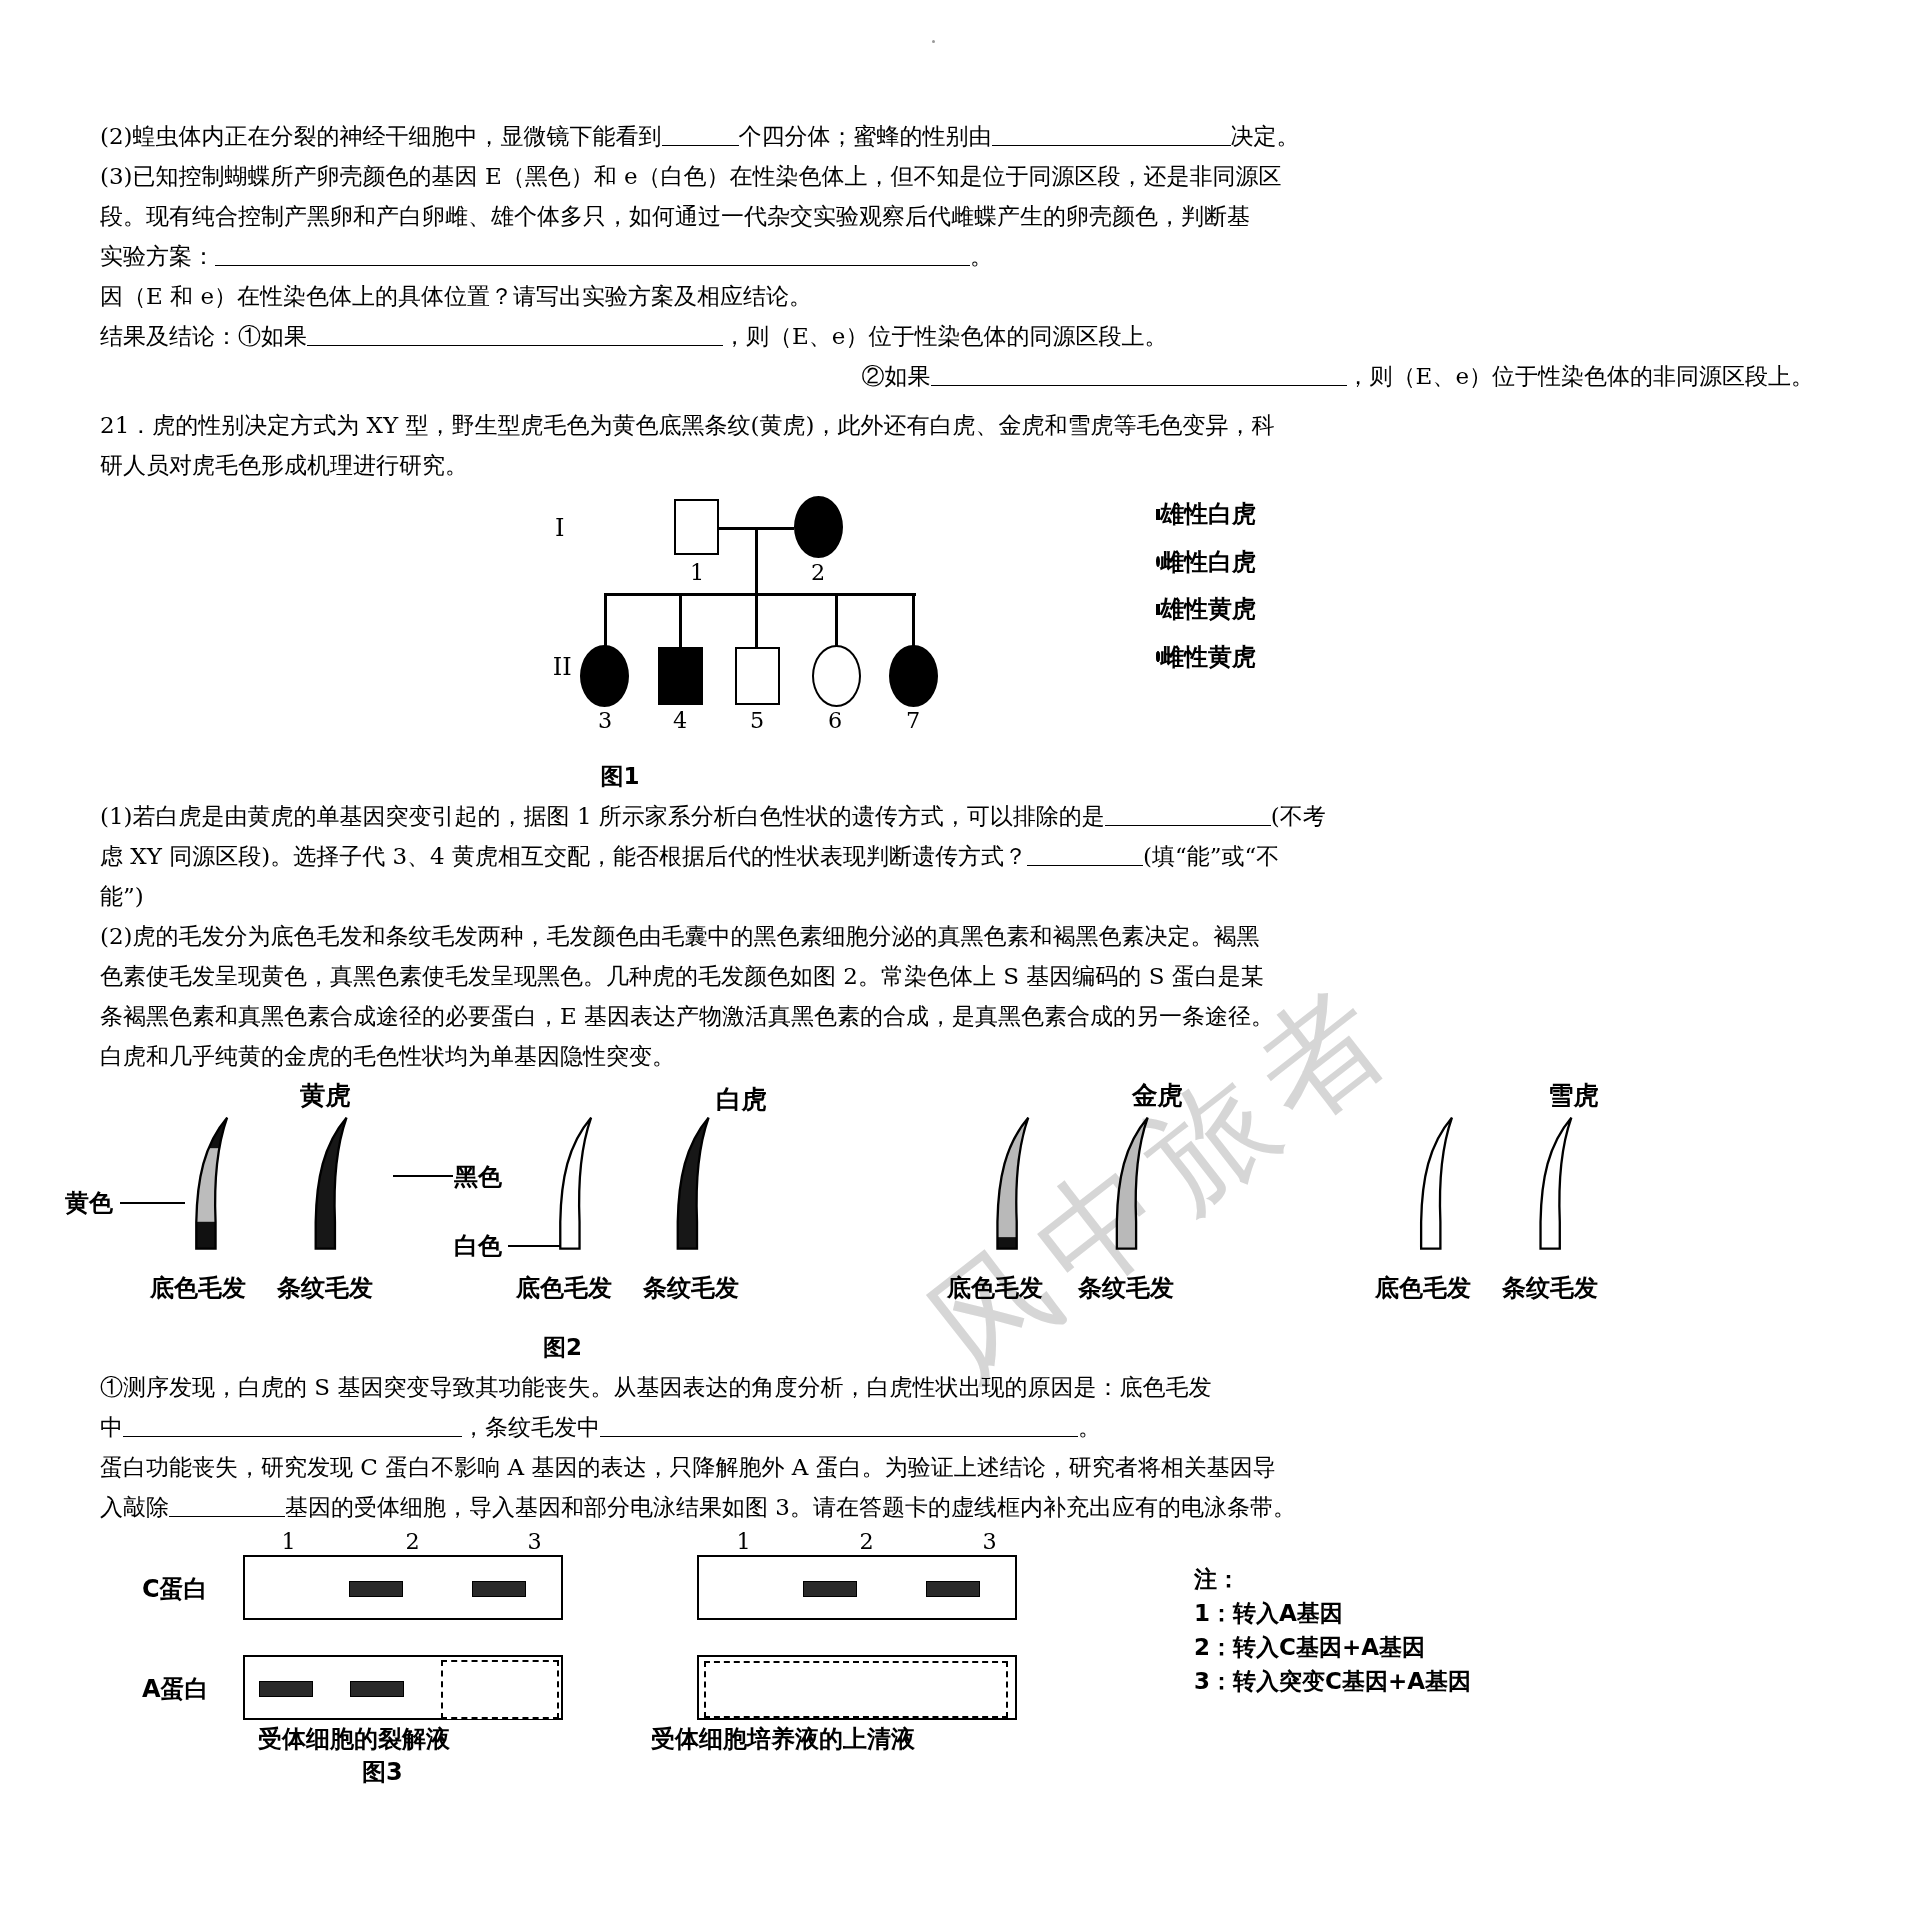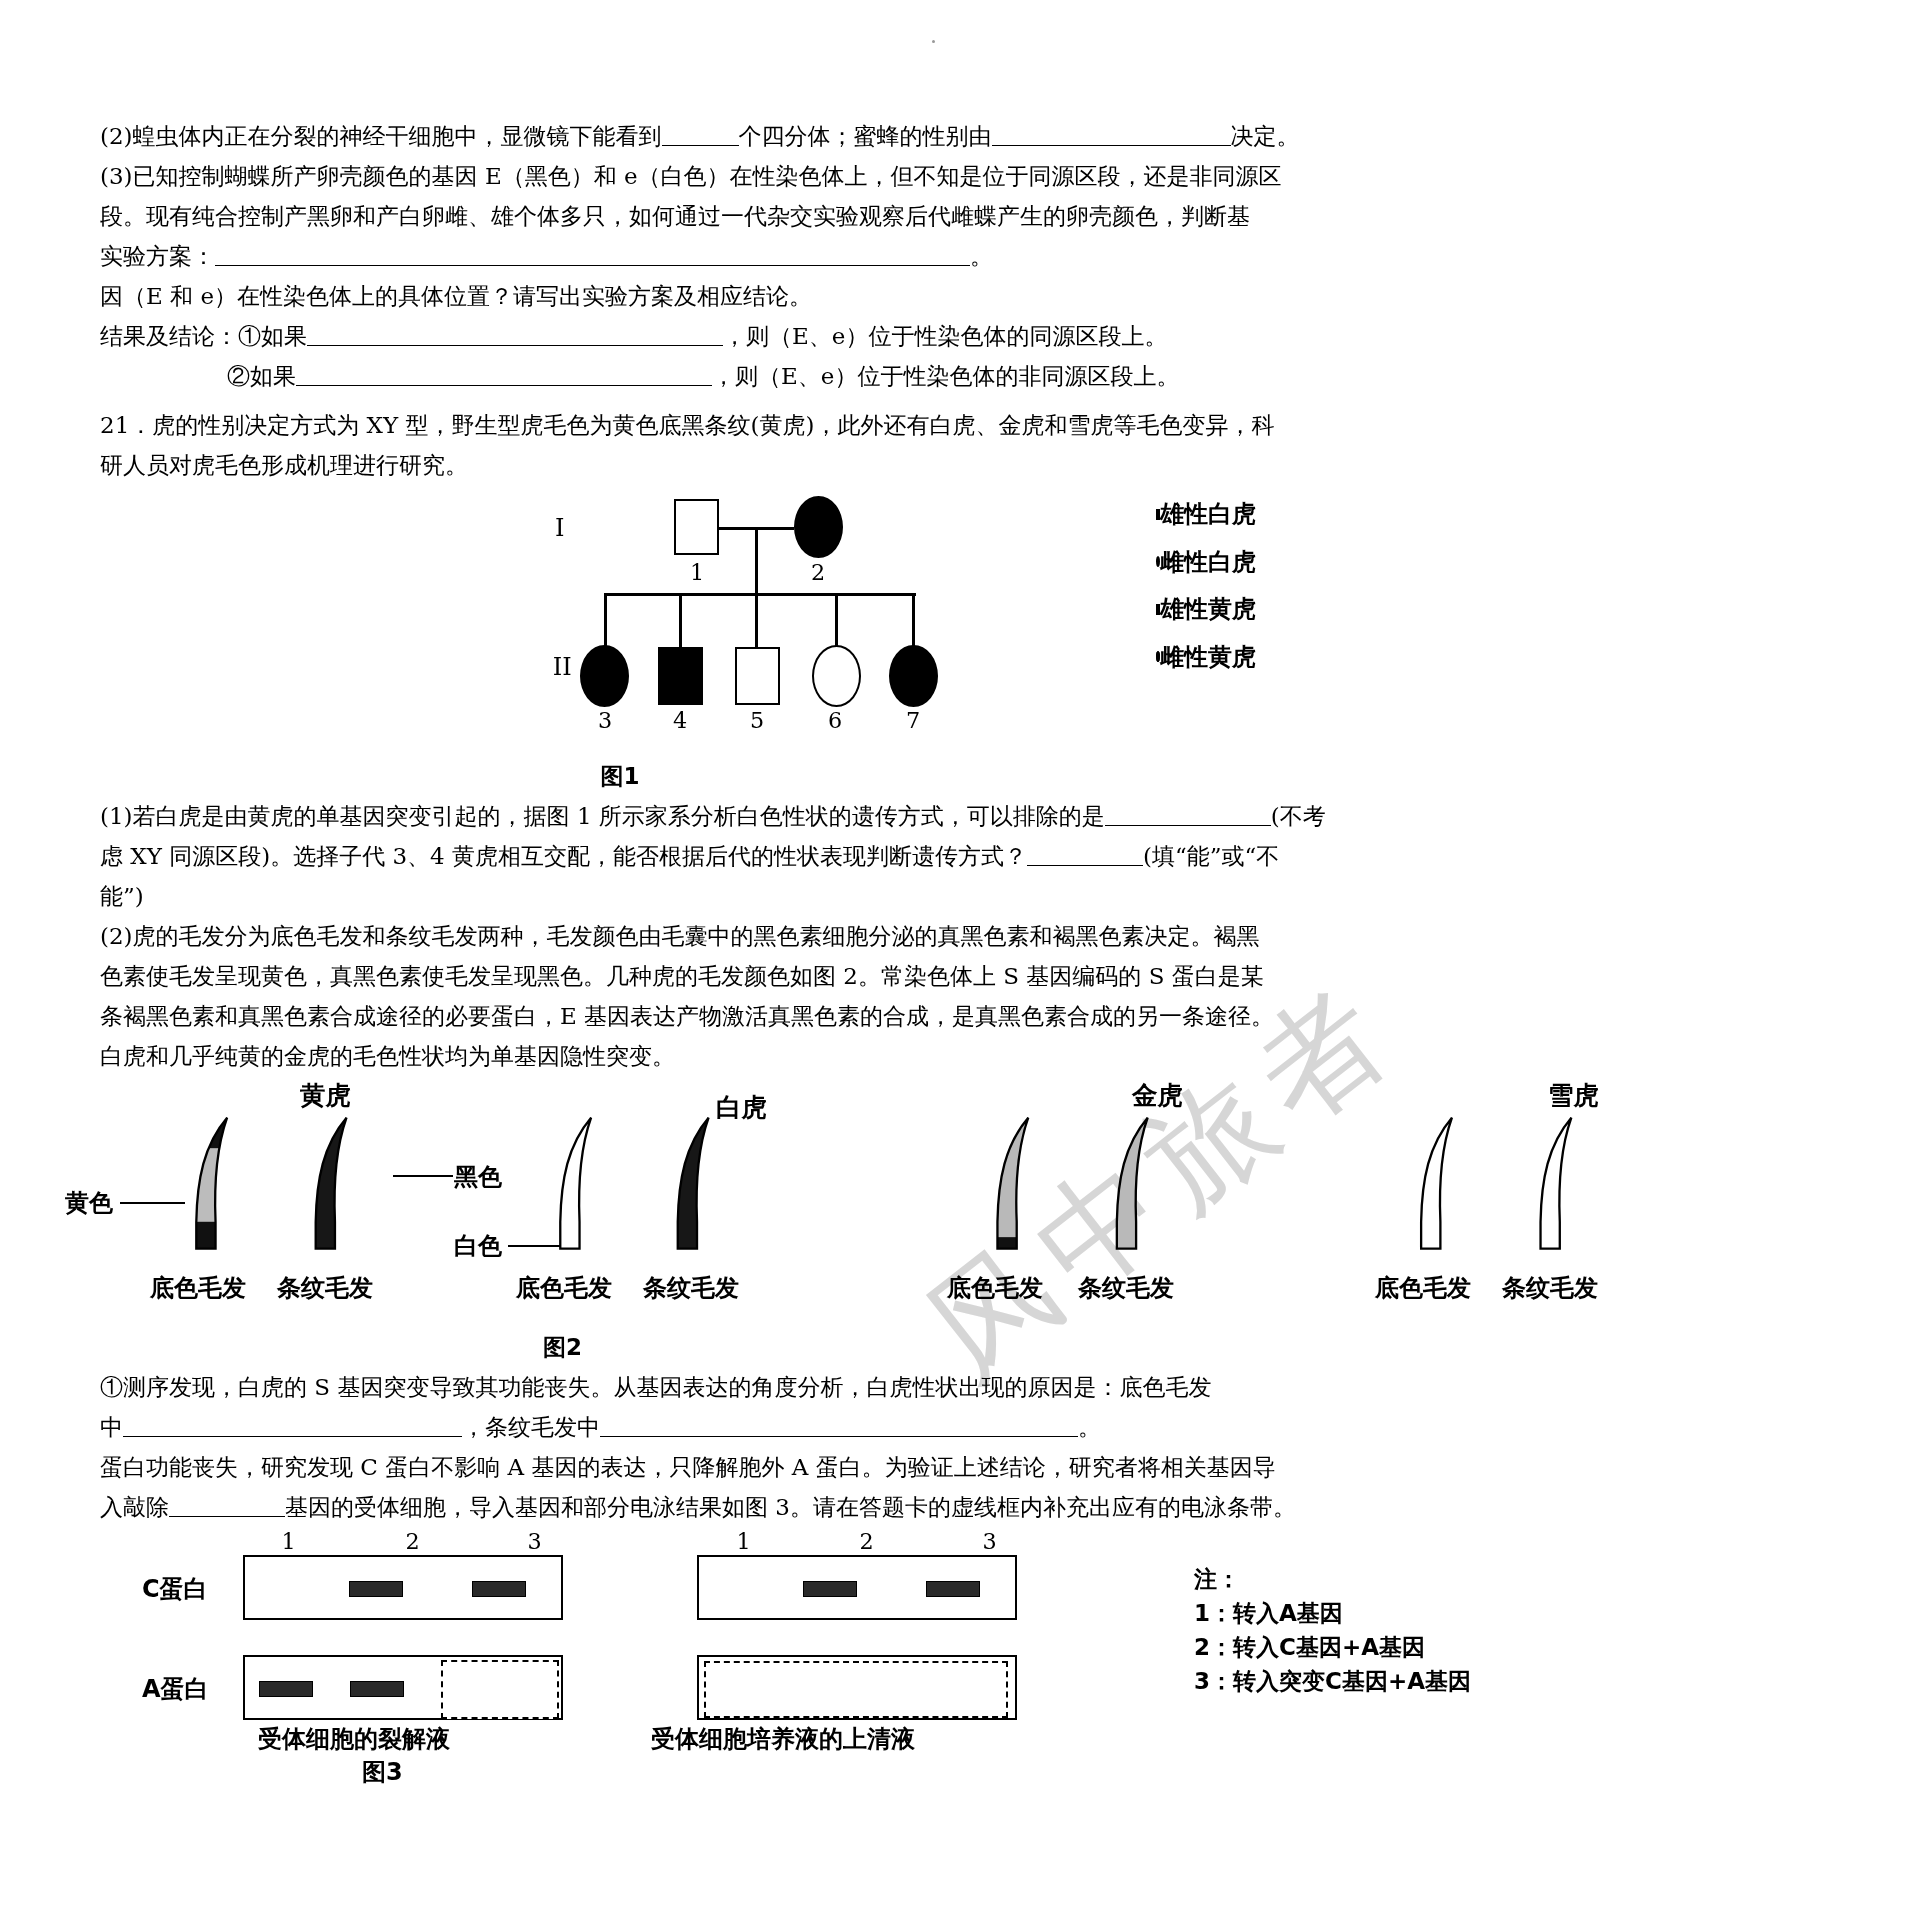--- a/index.html
+++ b/index.html
@@ -139,21 +139,21 @@
     <p class="line">
       <span>实验方案：</span><span class="blank b1960"></span><span>。</span>
     </p>
 
     <p class="line">因（E 和 e）在性染色体上的具体位置？请写出实验方案及相应结论。</p>
 
     <p class="line">
       <span>结果及结论：①如果</span><span class="blank b1080"></span><span>，则（E、e）位于性染色体的同源区段上。</span>
     </p>
 
-    <p class="line" style="padding-left:127px;">
+    <p class="line" style="padding-left:127px;text-align:right;">
       <span>②如果</span><span class="blank b1080"></span><span>，则（E、e）位于性染色体的非同源区段上。</span>
     </p>
 
     <p class="line" style="margin-top:8.5px;">21．虎的性别决定方式为 XY 型，野生型虎毛色为黄色底黑条纹(黄虎)，此外还有白虎、金虎和雪虎等毛色变异，科</p>
     <p class="line">研人员对虎毛色形成机理进行研究。</p>
 
     <div class="fig1-wrap">
       <div class="ped">
 
         <div class="gen-label" style="left:0px;top:23px;">I</div>
@@ -220,21 +220,21 @@
     <p class="line">能”)</p>
 
     <p class="line">(2)虎的毛发分为底色毛发和条纹毛发两种，毛发颜色由毛囊中的黑色素细胞分泌的真黑色素和褐黑色素决定。褐黑</p>
     <p class="line">色素使毛发呈现黄色，真黑色素使毛发呈现黑色。几种虎的毛发颜色如图 2。常染色体上 S 基因编码的 S 蛋白是某</p>
     <p class="line">条褐黑色素和真黑色素合成途径的必要蛋白，E 基因表达产物激活真黑色素的合成，是真黑色素合成的另一条途径。</p>
     <p class="line">白虎和几乎纯黄的金虎的毛色性状均为单基因隐性突变。</p>
 
     <div class="fig2-wrap">
 
       <div class="hair-title" style="left:200px;top:0px;">黄虎</div>
-      <div class="hair-title" style="left:616px;top:12px;">白虎</div>
+      <div class="hair-title" style="left:616px;top:4px;">白虎</div>
       <div class="hair-title" style="left:1032px;top:0px;">金虎</div>
       <div class="hair-title" style="left:1448px;top:0px;">雪虎</div>
 
       <div class="callout" style="left:-35px;top:108px;">黄色</div>
       <div class="cal-line" style="left:20px;top:123px;width:65px;"></div>
 
       <div class="callout" style="left:354px;top:82px;">黑色</div>
       <div class="cal-line" style="left:293px;top:96px;width:60px;"></div>
 
       <div class="callout" style="left:354px;top:151px;">白色</div>

